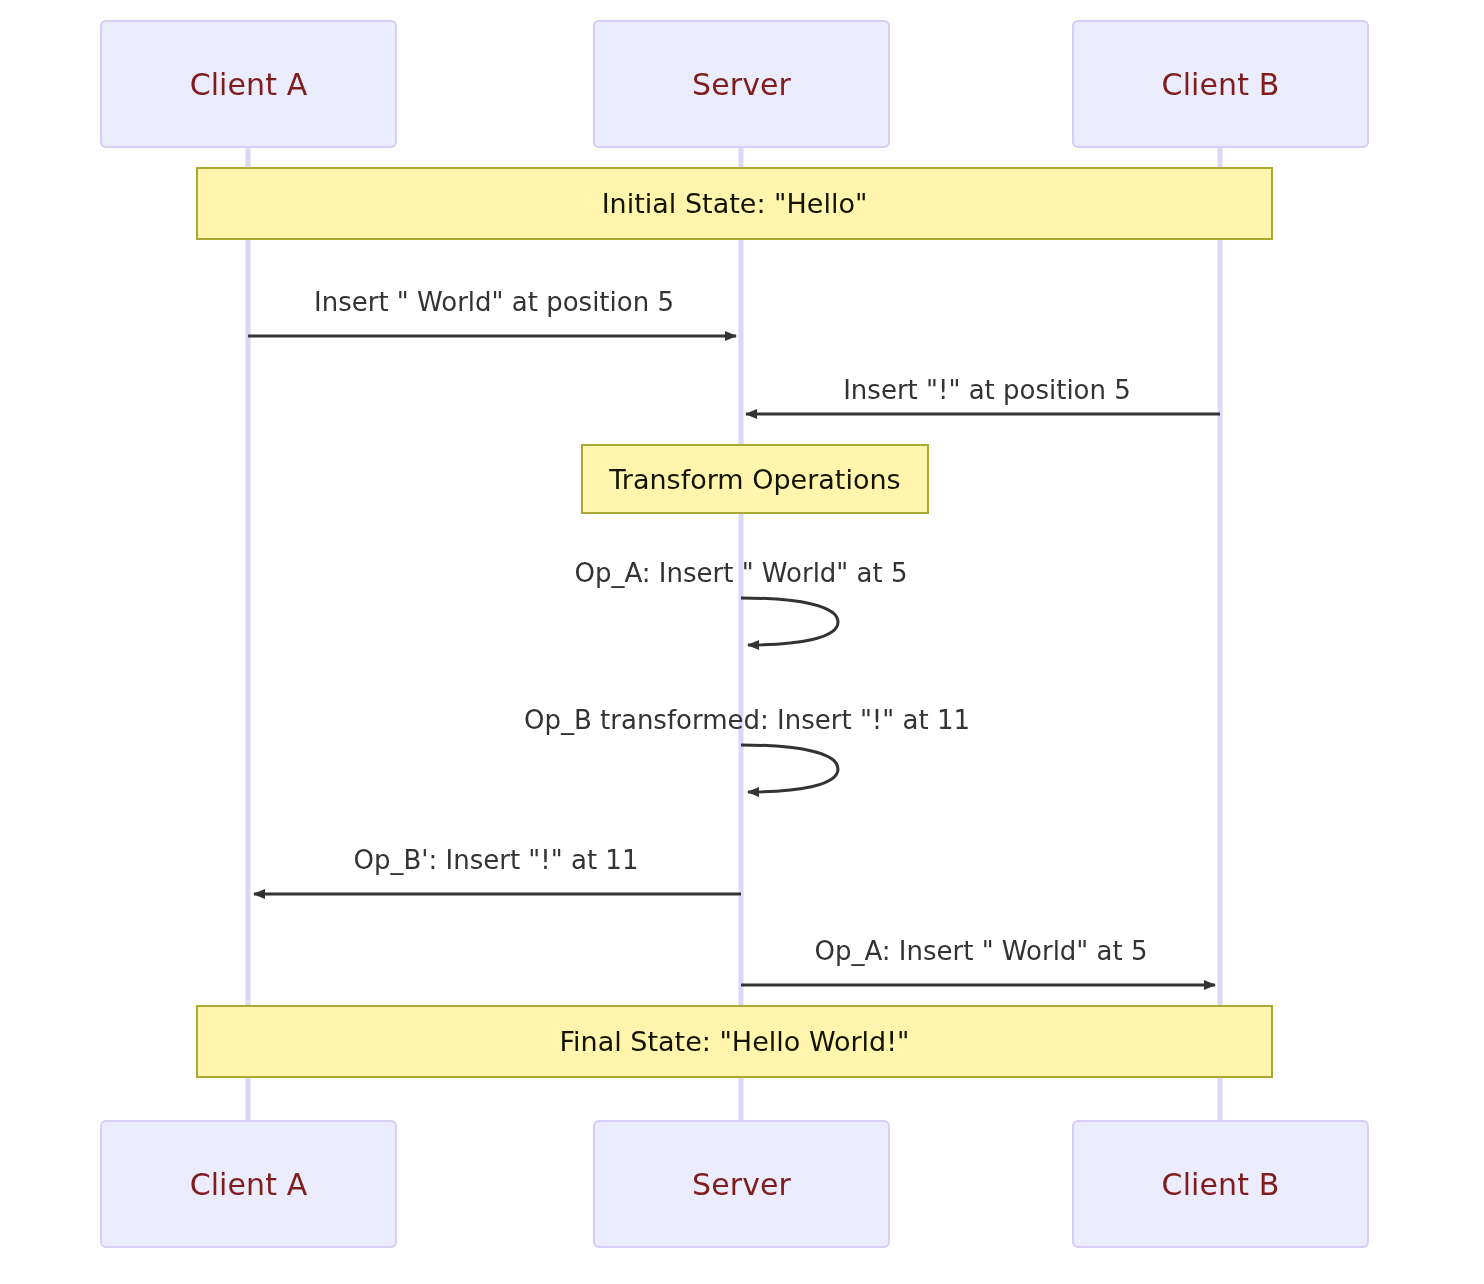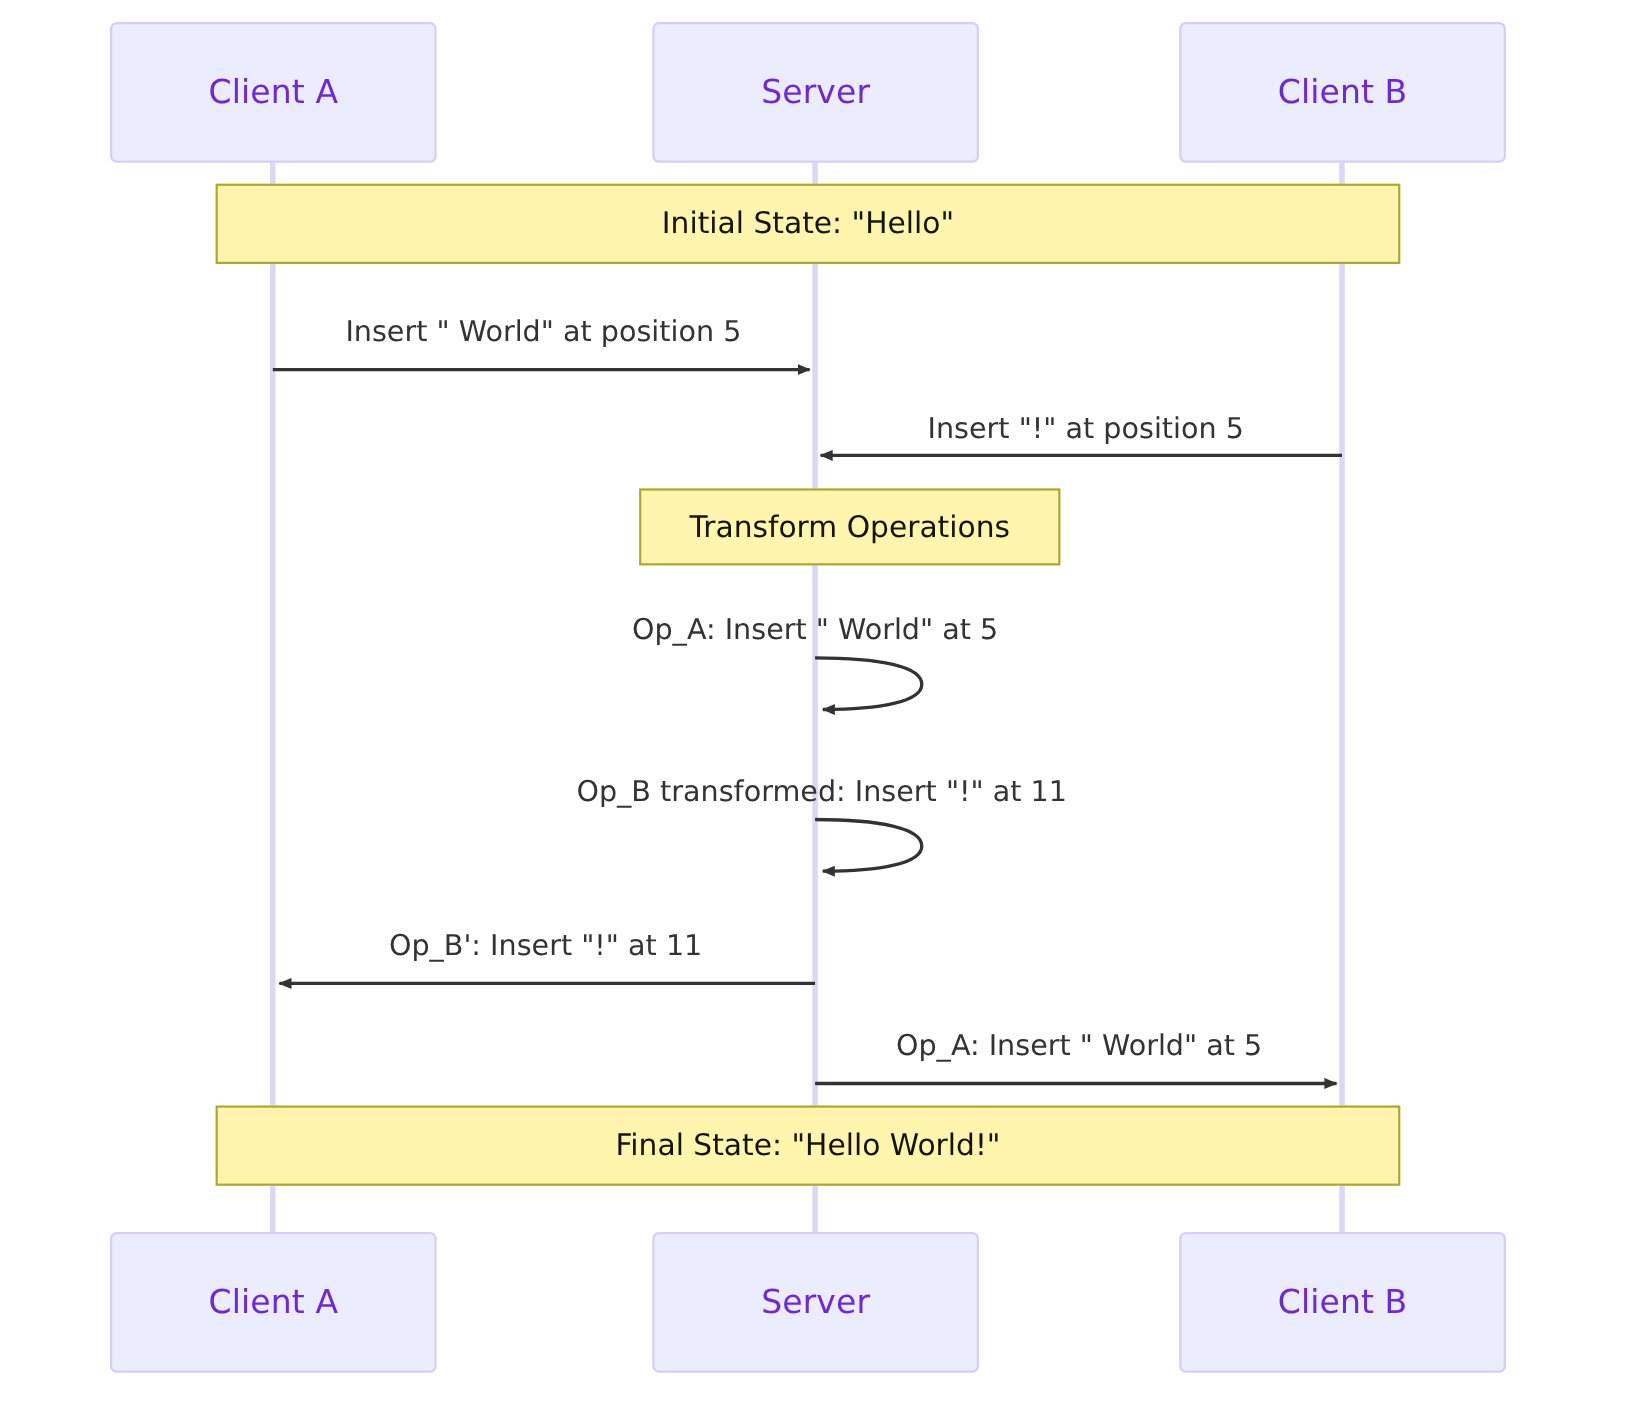--- a/index.html
+++ b/index.html
@@ -34,21 +34,21 @@
     box-sizing: border-box;
     background: #ECECFF;
     border: 2px solid #D7CDF5;
     border-radius: 6px;
     display: flex;
     align-items: center;
     justify-content: center;
   }
   .actor-label {
     font-size: 30px;
-    color: #6d28d9;
+    color: #7f1d1d;
     font-family: "DejaVu Sans", "Liberation Sans", sans-serif;
     letter-spacing: 0.1px;
     white-space: nowrap;
   }
   
   .note-box {
     position: absolute;
     box-sizing: border-box;
     background: #FFF5AD;
     border: 2px solid #AAAA33;
@@ -112,21 +112,21 @@
   </div>
 
   <div class="actor-box" style="left:1072px; top:20px; width:297px; height:128px;">
     <span class="actor-label">Client B</span>
   </div>
 
   <div class="note-box center" style="left:196px; top:167px; width:1077px; height:73px;">
     <span class="note-label">Initial State: "Hello"</span>
   </div>
 
-  <div class="note-box overlap" style="left:581px; top:444px; width:383px; height:70px;">
+  <div class="note-box overlap" style="left:581px; top:444px; width:348px; height:70px;">
     <span class="note-label">Transform Operations</span>
   </div>
 
   <div class="note-box center" style="left:196px; top:1005px; width:1077px; height:73px;">
     <span class="note-label">Final State: "Hello World!"</span>
   </div>
 
   <div class="msg-label" style="left:494px; top:287px;">Insert " World" at position 5</div>
 
   <div class="msg-label" style="left:987px; top:375px;">Insert "!" at position 5</div>

